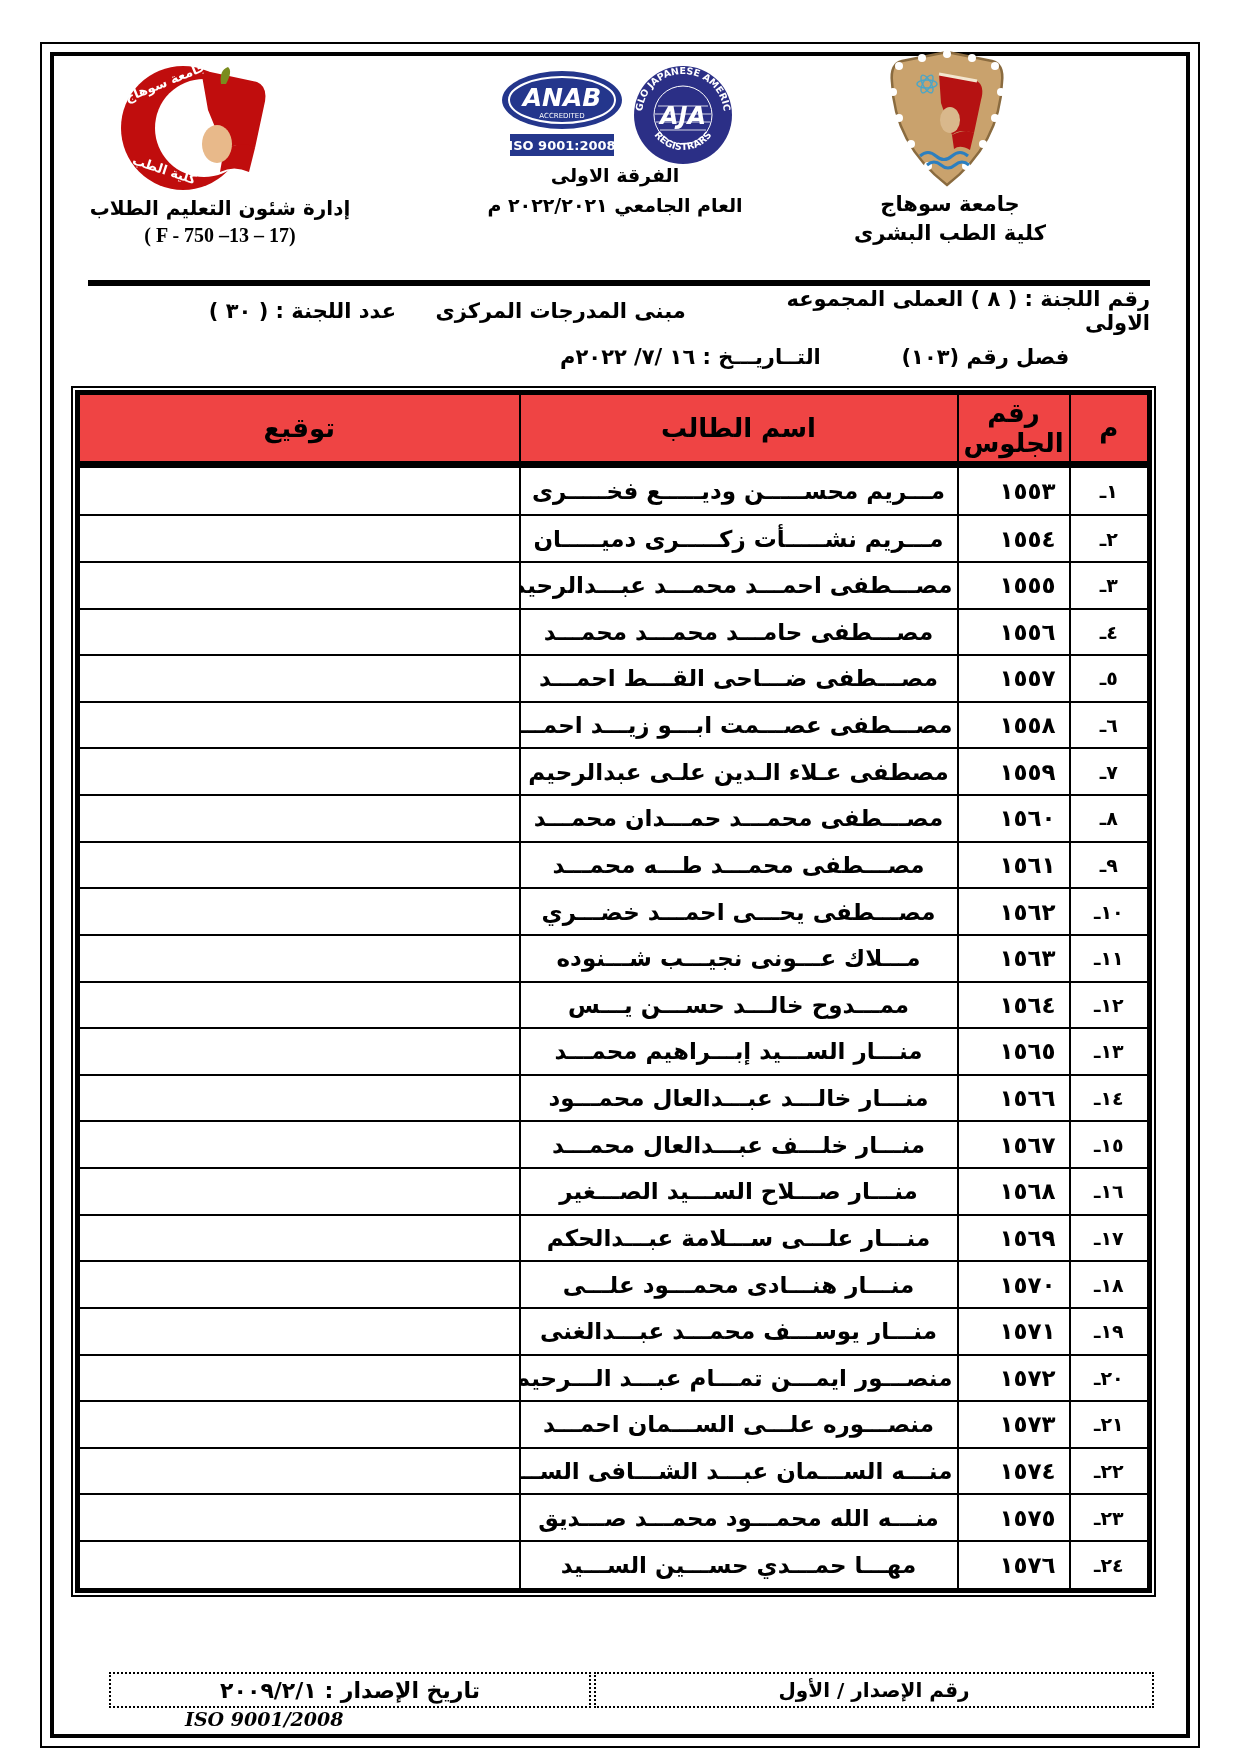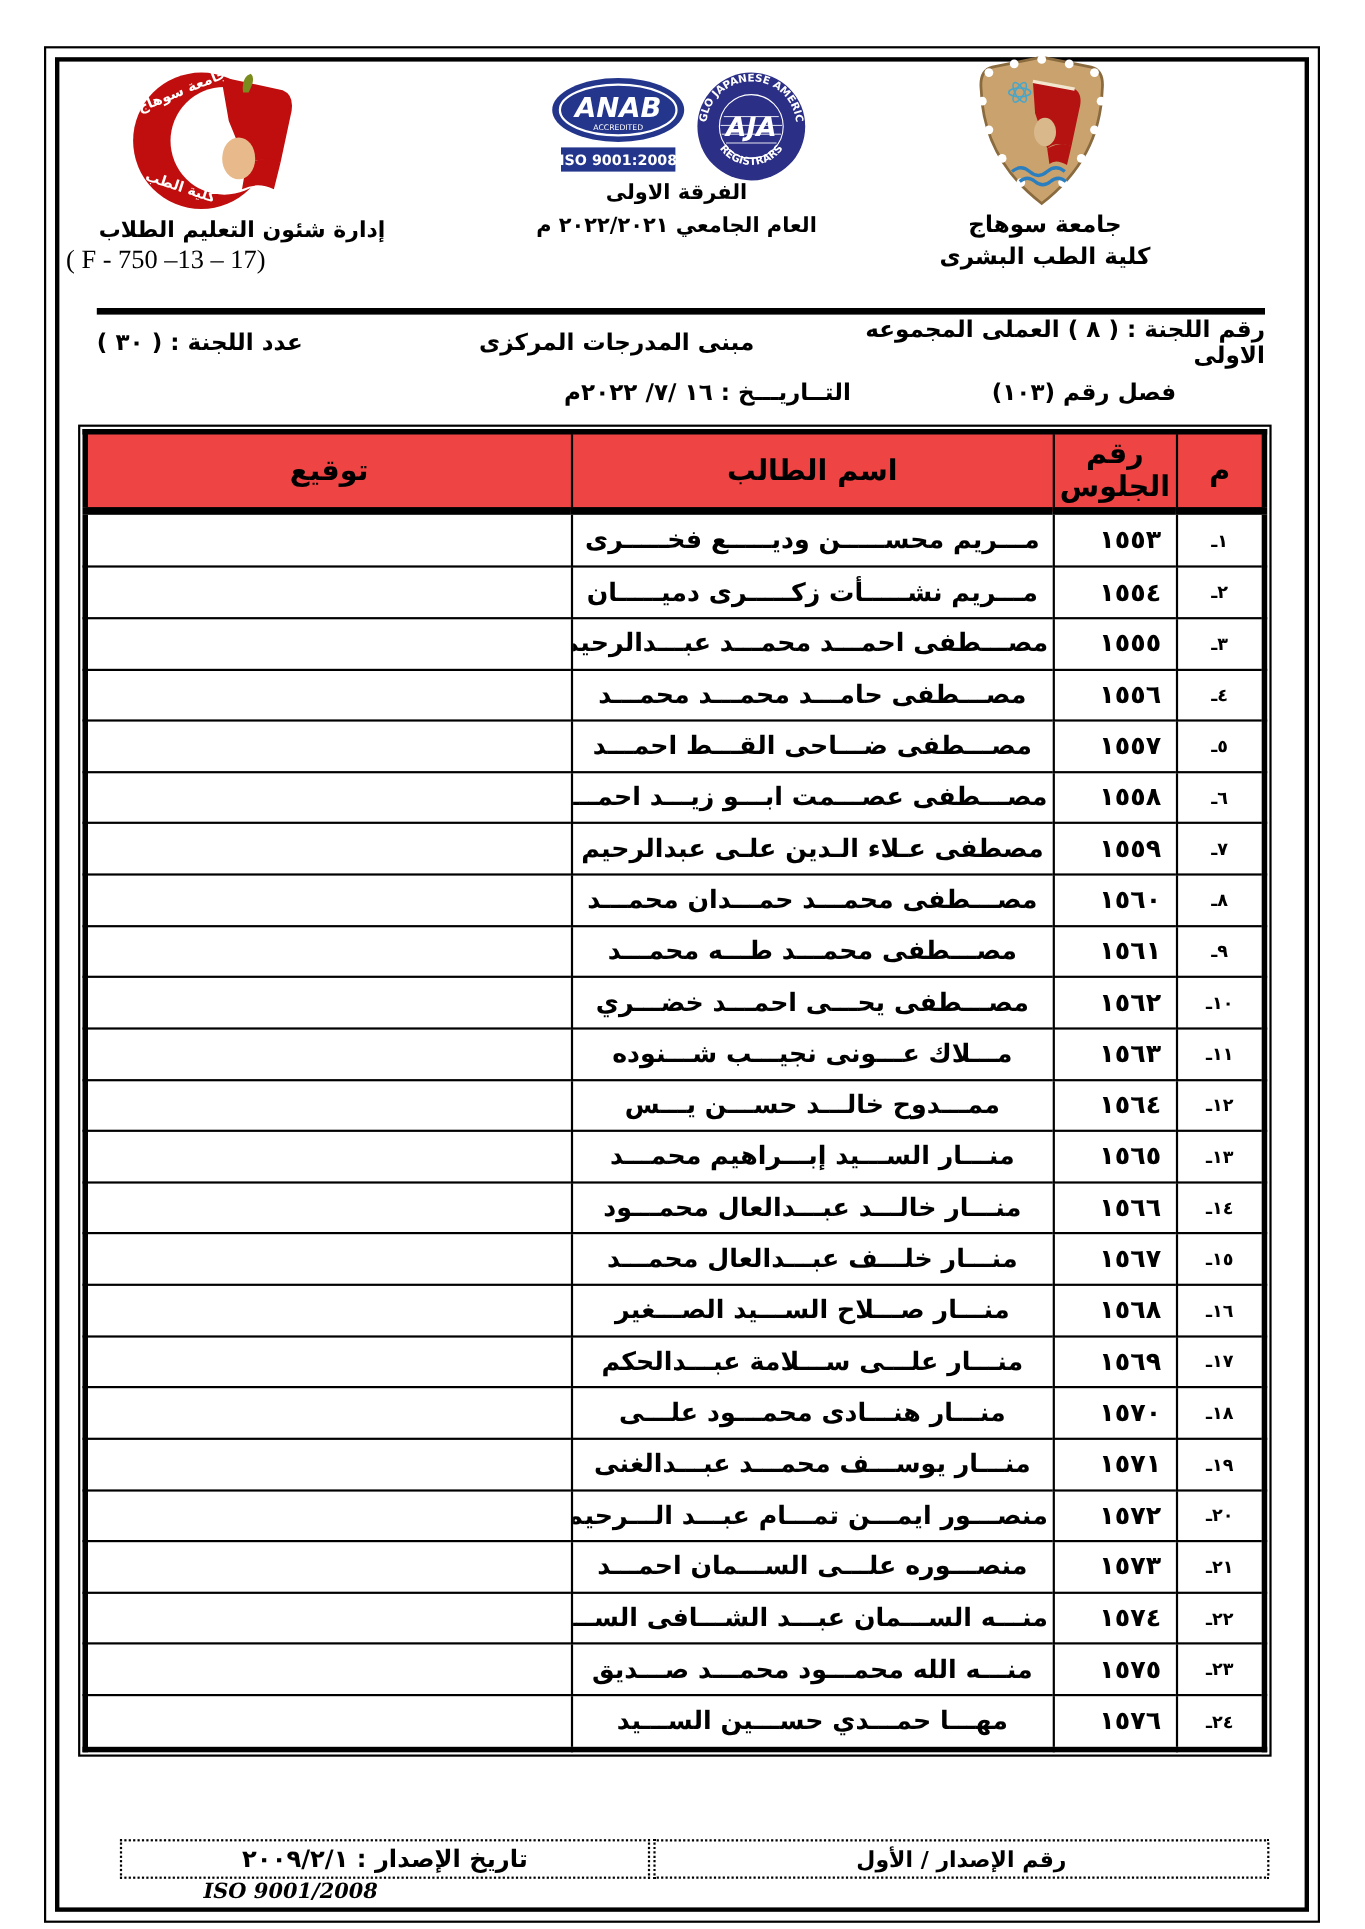--- a/index.html
+++ b/index.html
@@ -7,44 +7,44 @@
     width:1241px;height:1754px;position:relative;background:#ffffff;color:#000;
     font-family:"DejaVu Sans",sans-serif;overflow:hidden;
   }
   .abs{position:absolute;}
   
   .frame-outer{left:40px;top:42px;width:1156px;height:1702px;border:2px solid #000;}
   .frame-inner{position:absolute;left:8px;top:8px;right:8px;bottom:8px;border:4px solid #000;}
   
   .hdr-left-logo{left:105px;top:52px;}
   .hdr-dept{left:60px;top:196px;width:320px;text-align:center;font-size:20px;font-weight:bold;}
-  .hdr-form-code{left:60px;top:224px;width:320px;font-size:24px;font-weight:normal;
+  .hdr-form-code{left:60px;top:224px;width:320px;text-align:center;font-size:20px;font-weight:bold;
     font-family:"Liberation Serif",serif;direction:ltr;}
   .hdr-anab{left:498px;top:70px;}
   .hdr-aja{left:632px;top:64px;}
   .hdr-center-text{left:430px;top:160px;width:370px;text-align:center;font-size:19px;font-weight:bold;line-height:30px;}
   .hdr-shield{left:880px;top:48px;}
   .hdr-univ-text{left:840px;top:190px;width:220px;text-align:center;font-size:21px;font-weight:bold;line-height:29px;}
   
   .hdr-divider{left:88px;top:280px;width:1062px;height:6px;background:#000;}
   
   .info{left:88px;top:288px;width:1062px;font-weight:bold;font-size:21px;direction:rtl;}
   .info-row{display:flex;align-items:center;height:46px;}
   .info-row > .c1{flex:0 0 40%;text-align:right;}
   .info-row > .c2{flex:0 0 31%;text-align:center;}
-  .info-row > .c3{flex:0 0 29%;text-align:left;}
+  .info-row > .c3{flex:0 0 29%;text-align:right;}
   .latin-code{font-family:"Liberation Serif",serif;font-size:24px;direction:ltr;display:inline-block;}
   
   .main-table{left:75px;top:390px;width:1072px;height:1203px;border-collapse:collapse;direction:rtl;
     table-layout:fixed;border:5px solid #000;outline:2px solid #000;outline-offset:2px;}
   .main-table th{background:#ef4444;border:2px solid #000;border-bottom:7px solid #000;
     font-size:26px;font-weight:bold;height:66px;padding:0 4px;line-height:30px;}
   .main-table td{border:2px solid #000;font-weight:bold;text-align:center;vertical-align:middle;
     white-space:nowrap;overflow:hidden;padding:0 4px;}
-  td.serial-cell{font-size:16px;}
+  td.serial-cell{font-size:19px;}
   td.seat-cell{font-size:23px;letter-spacing:6px;padding-left:32px;}
   td.name-cell{font-size:23px;}
   td.sig-cell{background:#fff;}
   
   .foot-issue-no{left:594px;top:1672px;width:556px;height:32px;border:2px dotted #000;
     display:flex;align-items:center;justify-content:center;font-size:20px;font-weight:bold;}
   .foot-issue-date{left:109px;top:1672px;width:478px;height:32px;border:2px dotted #000;
     display:flex;align-items:center;justify-content:center;font-size:22px;font-weight:bold;}
   .foot-iso{left:185px;top:1708px;font-family:"DejaVu Serif",serif;font-style:italic;font-weight:bold;
     font-size:19px;direction:ltr;}

